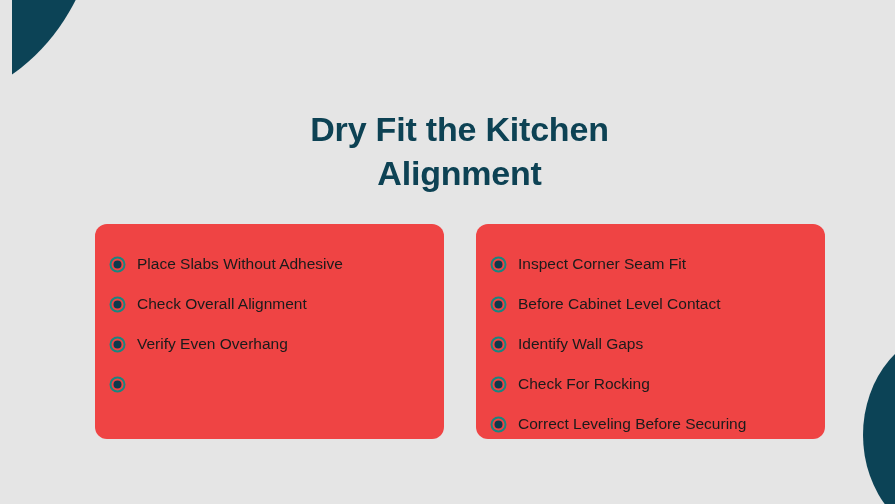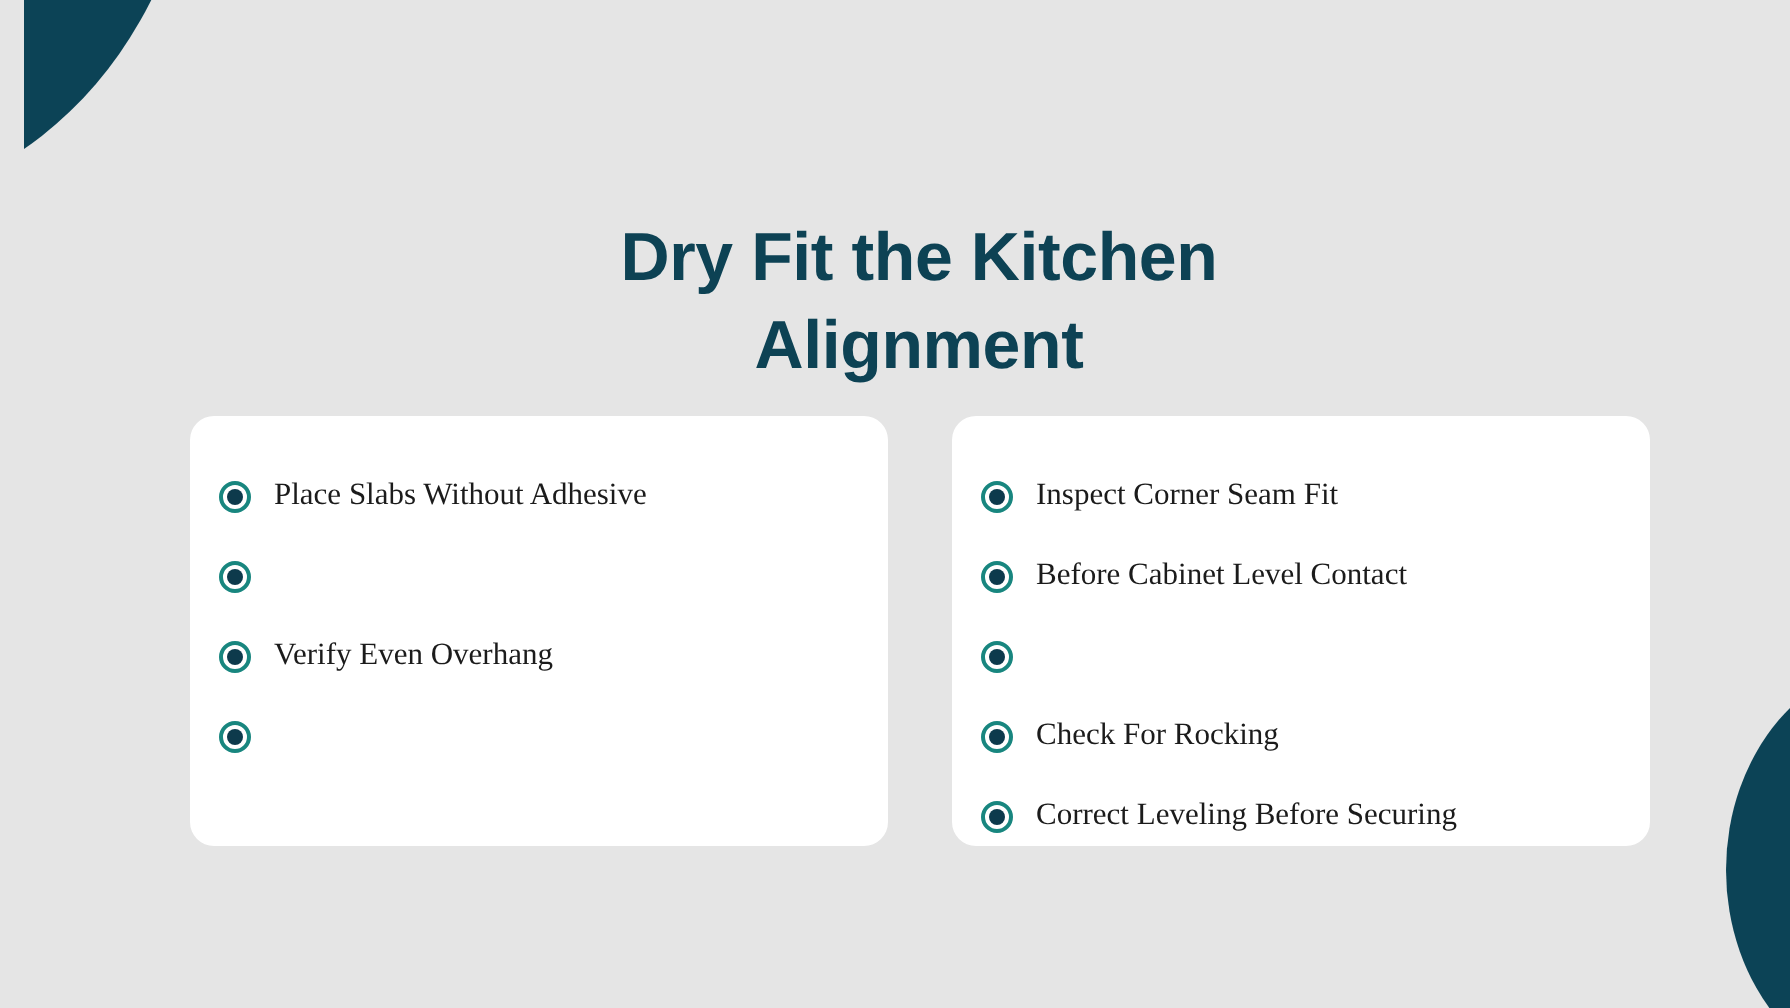--- a/index.html
+++ b/index.html
@@ -57,26 +57,25 @@
     display: block;
   }
   
   .cards {
     position: absolute;
     left: 83px;
     top: 208px;
   }
   .card {
     position: absolute;
-    top: 0;
-    background: #ffffff;
+    top: 16px;
+    background: #ef4444;
     border-radius: 12px;
     box-sizing: border-box;
     padding: 20px 14px 20px 14px;
-    font-family: Liberation Serif, serif;
   }
   .card-left {
     left: 0;
     width: 349px;
     height: 215px;
   }
   .card-right {
     left: 381px;
     width: 349px;
     height: 215px;
@@ -131,20 +130,21 @@
           </span>
           <span class="item-label">Place Slabs Without Adhesive</span>
         </li>
         <li class="list-item">
           <span class="bullet-icon">
             <svg viewBox="0 0 17 17" width="17" height="17" aria-hidden="true">
               <circle cx="8.5" cy="8.5" r="7" fill="none" stroke="#18867f" stroke-width="2"></circle>
               <circle cx="8.5" cy="8.5" r="4" fill="#0d3a4c"></circle>
             </svg>
           </span>
+          <span class="item-label">Check Overall Alignment</span>
         </li>
         <li class="list-item">
           <span class="bullet-icon">
             <svg viewBox="0 0 17 17" width="17" height="17" aria-hidden="true">
               <circle cx="8.5" cy="8.5" r="7" fill="none" stroke="#18867f" stroke-width="2"></circle>
               <circle cx="8.5" cy="8.5" r="4" fill="#0d3a4c"></circle>
             </svg>
           </span>
           <span class="item-label">Verify Even Overhang</span>
         </li>
@@ -179,20 +179,21 @@
           </span>
           <span class="item-label">Before Cabinet Level Contact</span>
         </li>
         <li class="list-item">
           <span class="bullet-icon">
             <svg viewBox="0 0 17 17" width="17" height="17" aria-hidden="true">
               <circle cx="8.5" cy="8.5" r="7" fill="none" stroke="#18867f" stroke-width="2"></circle>
               <circle cx="8.5" cy="8.5" r="4" fill="#0d3a4c"></circle>
             </svg>
           </span>
+          <span class="item-label">Identify Wall Gaps</span>
         </li>
         <li class="list-item">
           <span class="bullet-icon">
             <svg viewBox="0 0 17 17" width="17" height="17" aria-hidden="true">
               <circle cx="8.5" cy="8.5" r="7" fill="none" stroke="#18867f" stroke-width="2"></circle>
               <circle cx="8.5" cy="8.5" r="4" fill="#0d3a4c"></circle>
             </svg>
           </span>
           <span class="item-label">Check For Rocking</span>
         </li>

